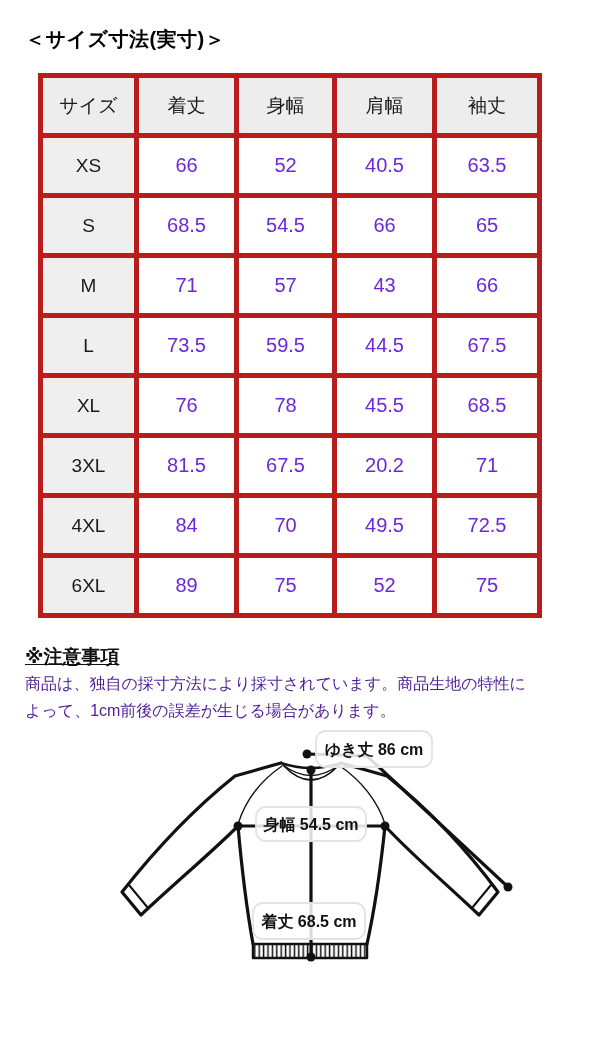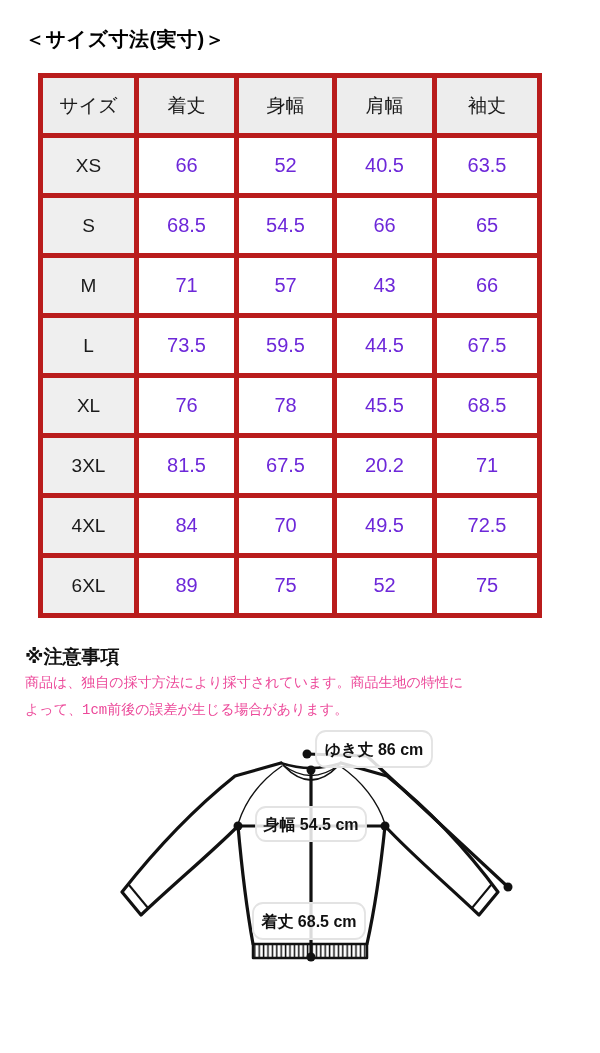--- a/index.html
+++ b/index.html
@@ -16,22 +16,22 @@
   }
   .size-table th, .size-table td {
     border:5px solid #b91c1c; height:55px; padding:0;
     text-align:center; vertical-align:middle; font-weight:normal;
   }
   .size-table thead th { background:#ededed; font-size:19px; }
   .size-table tbody th { background:#efefef; font-size:19px;margin-left:48px; }
   .size-table td { background:#ffffff; font-size:20px; color:#6d28d9; }
 
   .notes { margin-top:26px; width:560px; }
-  .notes-heading { font-size:19px; font-weight:bold; line-height:26px; color:#111; }
-  .notes-body { font-size:14px; line-height:27px; white-space:pre-line; color:#ec4899;font-family:Liberation Mono, monospace; }
+  .notes-heading { font-size:19px; font-weight:bold; line-height:26px; color:#111;text-decoration:underline; }
+  .notes-body { font-size:16px; line-height:27px; white-space:pre-line; color:#4c1d95; }
 
   .diagram { margin:2px 0 0 70px; }
   .diagram svg { display:block; }
   .measure-label-text {
     font-size:16px; font-weight:bold; fill:#111;
     font-family:"Liberation Sans","DejaVu Sans",sans-serif;
   }
 </style>
 </head>
 <body>

